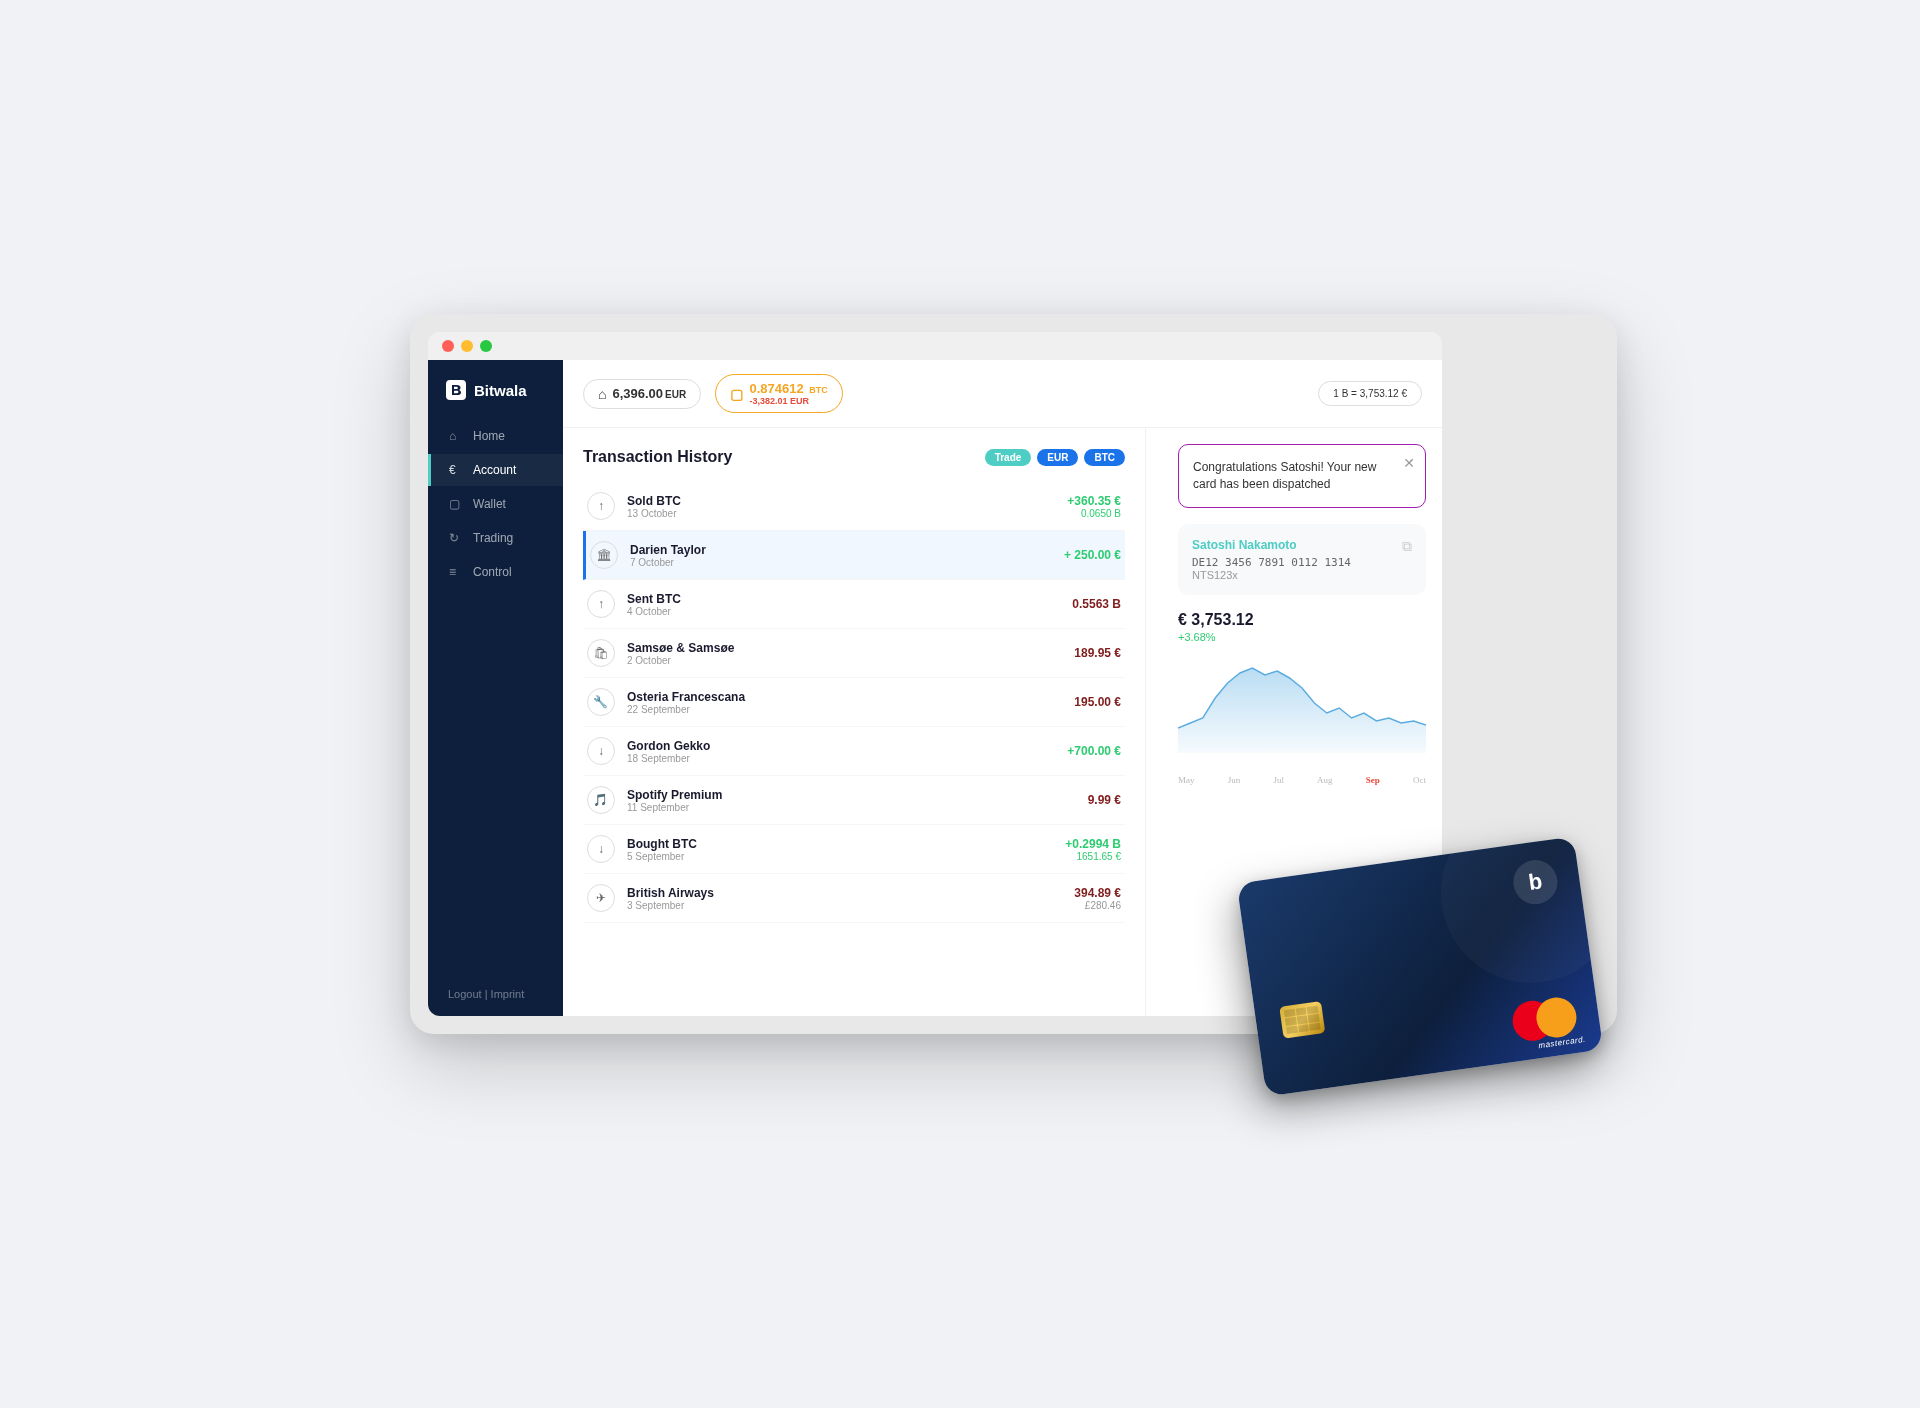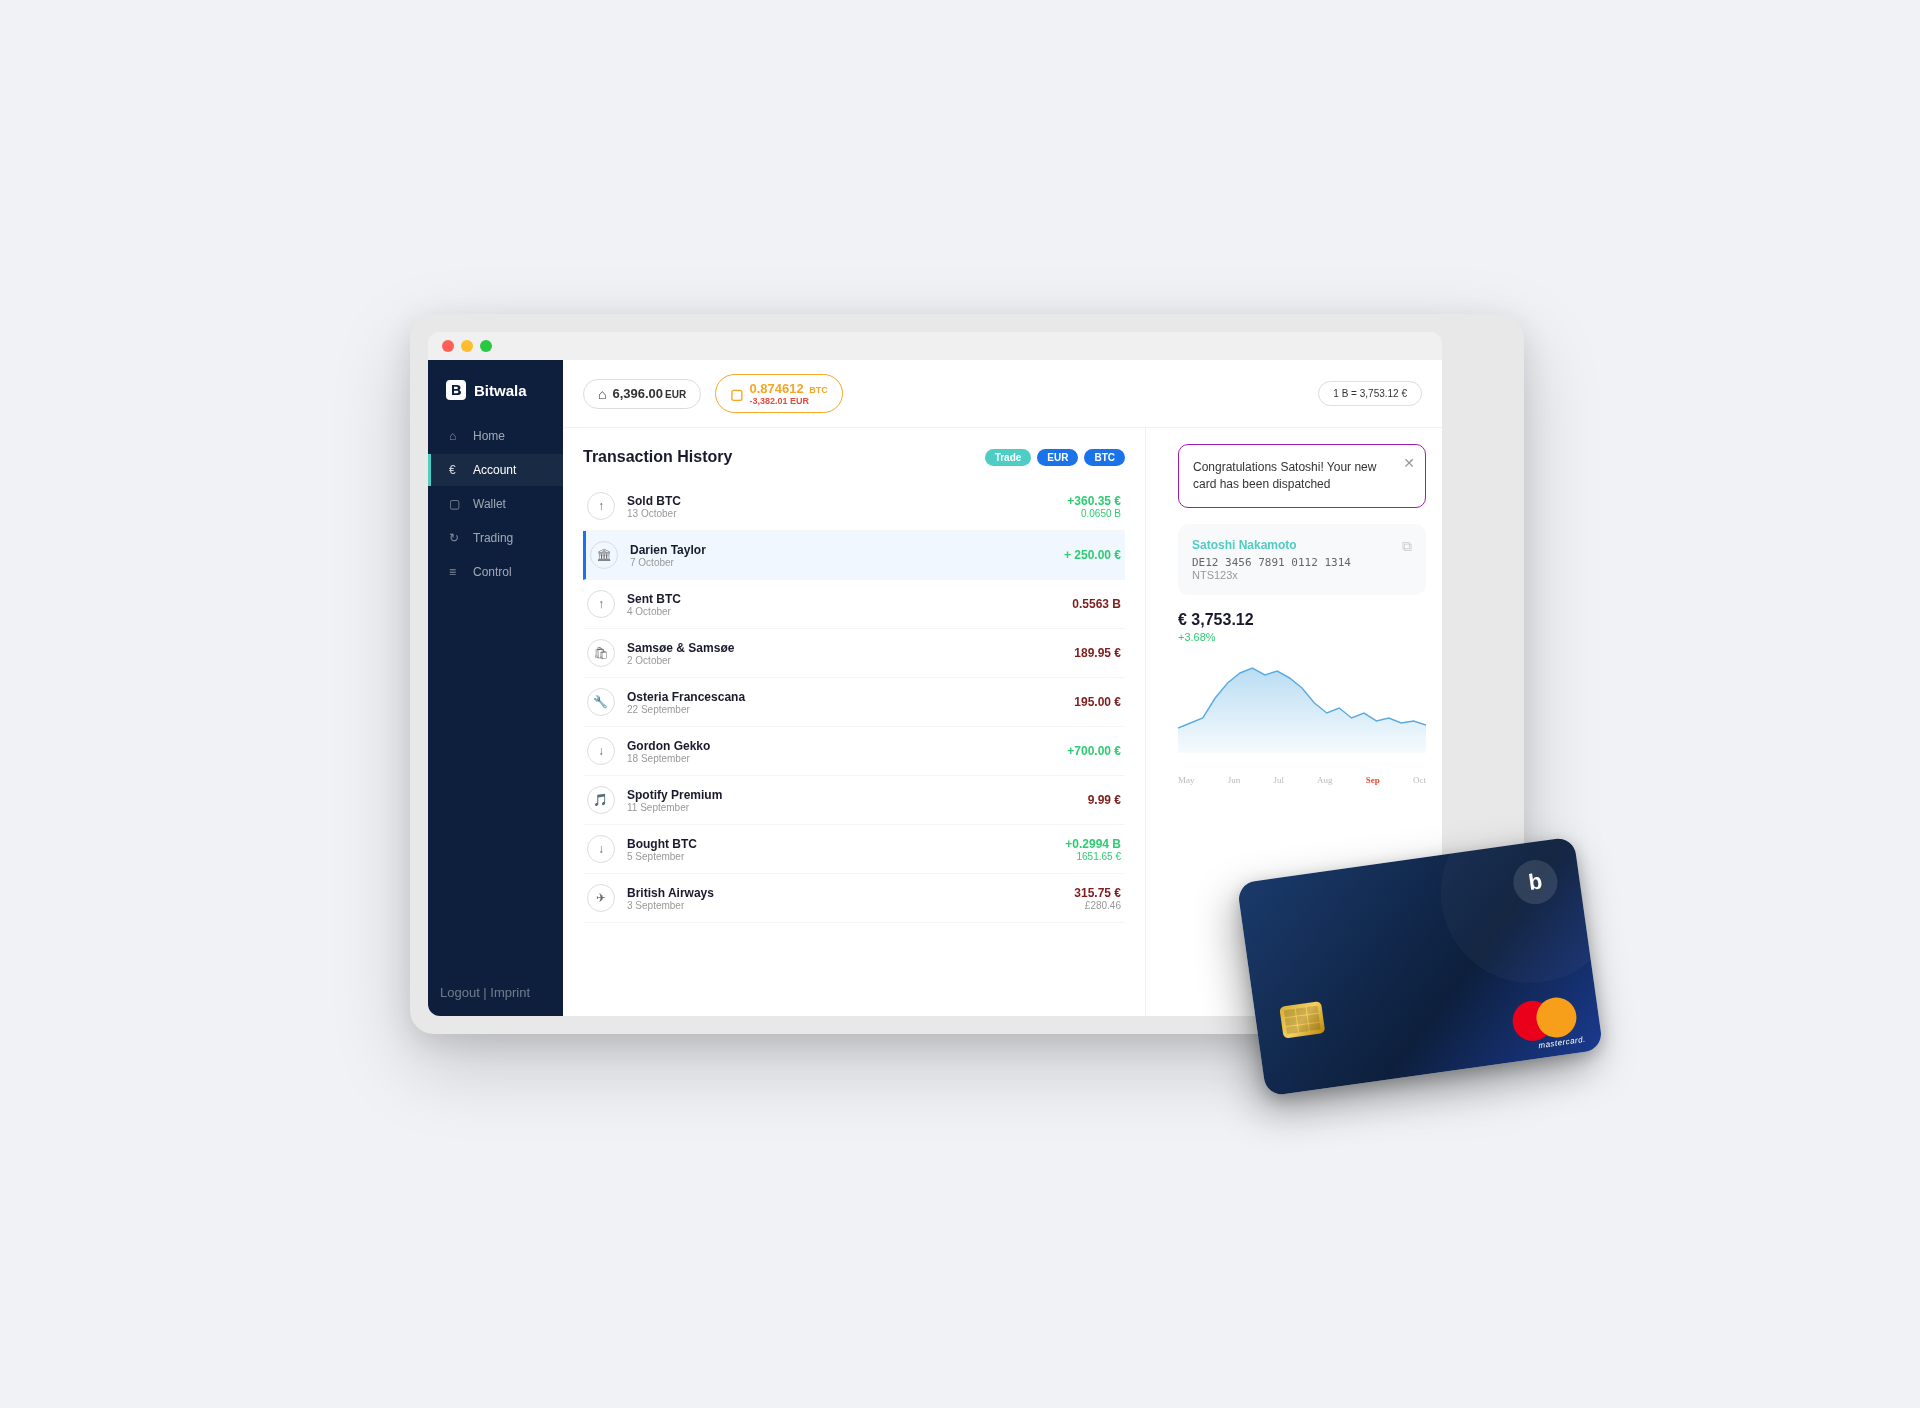--- a/index.html
+++ b/index.html
@@ -17,21 +17,21 @@
     .scene {
       position: relative;
       width: 1100px;
       height: 780px;
     }
 
     
     .laptop-shell {
       position: absolute;
       top: 0; left: 0;
-      width: 1114px;
+      width: 1207px;
       height: 720px;
       background: #e8e8e8;
       border-radius: 24px;
       box-shadow: 0 30px 80px rgba(0,0,0,0.18), 0 10px 30px rgba(0,0,0,0.1);
     }
 
     .laptop-screen {
       position: absolute;
       top: 18px; left: 18px;
       width: 1014px;
@@ -124,23 +124,23 @@
       background: rgba(255,255,255,0.05);
     }
 
     .nav-icon {
       width: 14px;
       height: 14px;
       opacity: 0.8;
     }
 
     .sidebar-footer {
-      padding: 16px 12px;
+      padding: 16px 20px;
       color: rgba(255,255,255,0.4);
-      font-size: 13px;
+      font-size: 11px;
     }
 
     
     .main-content {
       flex: 1;
       background: white;
       display: flex;
       flex-direction: column;
       overflow: hidden;
     }
@@ -675,21 +675,21 @@
         <div class="tx-amount-sub positive">1651.65 €</div>
       </div>
     </div>
                   <div class="tx-item">
       <div class="tx-icon">✈</div>
       <div class="tx-info">
         <div class="tx-name">British Airways</div>
         <div class="tx-date">3 September</div>
       </div>
       <div>
-        <div class="tx-amount ">315.75 €</div>
+        <div class="tx-amount ">394.89 €</div>
         <div class="tx-amount-sub ">£280.46</div>
       </div>
     </div>
                 </div>
             </div>
 
             <div class="right-panel">
 
               <div class="notification-card">
                 <div class="notification-text">Congratulations Satoshi! Your new card has been dispatched</div>

